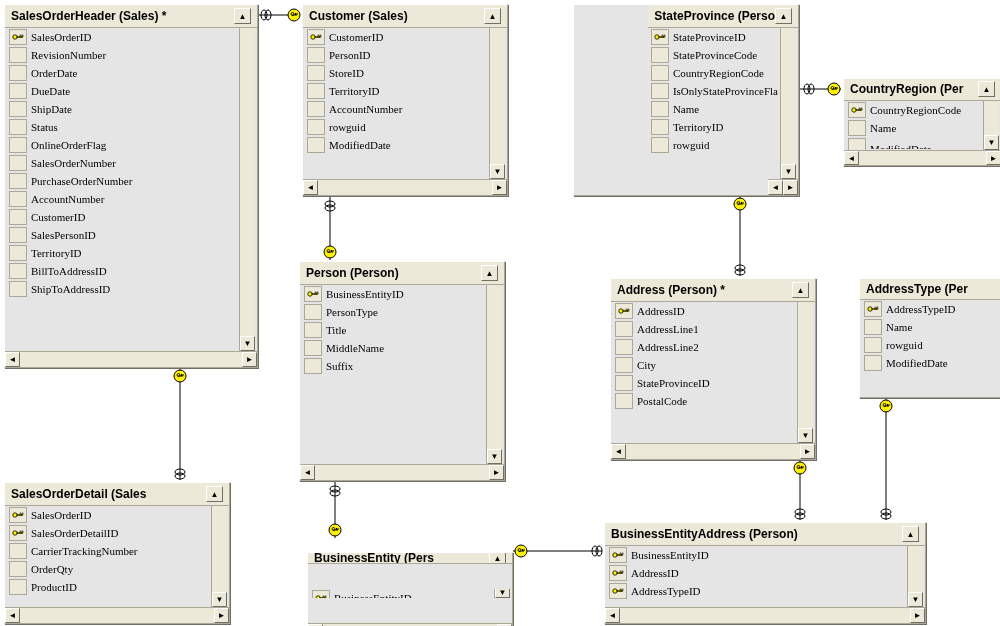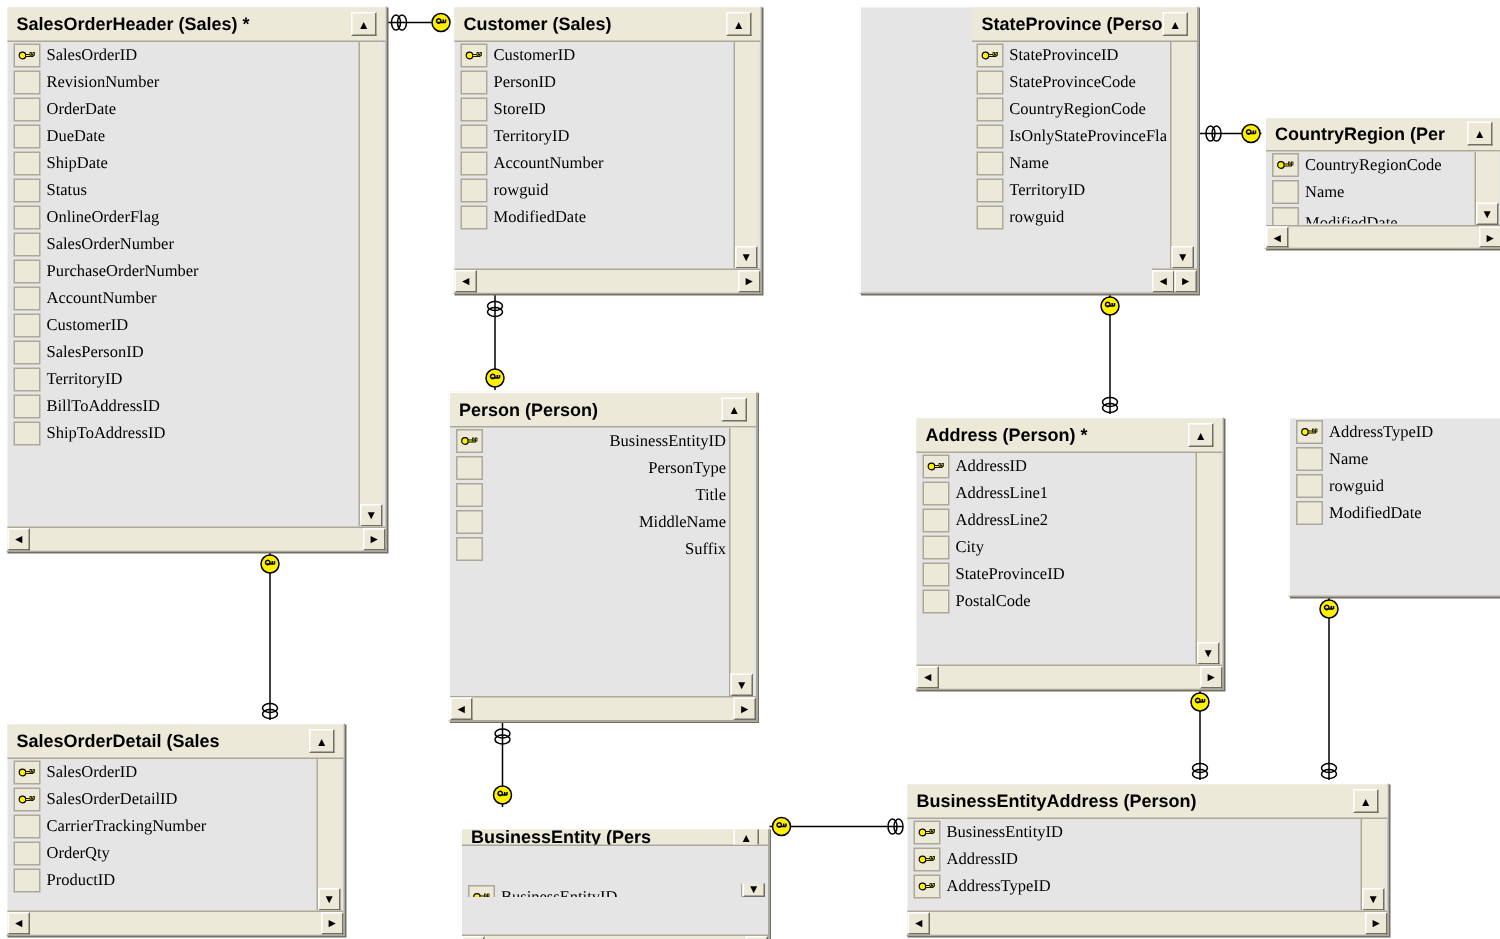--- a/index.html
+++ b/index.html
@@ -404,21 +404,21 @@
       <div class="vscroll">
         <div class="btn">▼</div>
       </div>
     </div>
     <div class="hscroll">
       <div class="btn">◄</div>
       <div class="track"></div>
       <div class="btn">►</div>
     </div>
   </div>
-<div class="table" style="left: 299px; top: 261px; width: 204px; height: 218px; text-align: right;">
+<div class="table" style="left: 299px; top: 261px; width: 204px; height: 218px;">
     <div class="title">
       <span>Person (Person)</span>
       <div class="scroll-up">▲</div>
     </div>
     <div class="cols">
       <div class="cols-inner">
         <div class="col">
           <div class="keycell">
             <svg width="12" height="10" viewBox="0 0 12 10">
               <circle cx="3" cy="5" r="2.2" fill="#fff000" stroke="#000" stroke-width="0.8"></circle>
@@ -499,20 +499,23 @@
         <div class="btn">▼</div>
       </div>
     </div>
     <div class="hscroll">
       <div class="btn">◄</div>
       <div class="track"></div>
       <div class="btn">►</div>
     </div>
   </div>
 <div class="table" style="left: 859px; top: 278px; width: 141px; height: 118px;">
+    <div class="title">
+      <span>AddressType (Per</span>
+    </div>
     <div class="cols">
       <div class="cols-inner">
         <div class="col">
           <div class="keycell">
             <svg width="12" height="10" viewBox="0 0 12 10">
               <circle cx="3" cy="5" r="2.2" fill="#fff000" stroke="#000" stroke-width="0.8"></circle>
               <rect x="5" y="4.3" width="5" height="1.4" fill="#fff000" stroke="#000" stroke-width="0.6"></rect>
               <rect x="8" y="3" width="1" height="2" fill="#fff000" stroke="#000" stroke-width="0.5"></rect>
               <rect x="10" y="3" width="1" height="2" fill="#fff000" stroke="#000" stroke-width="0.5"></rect>
             </svg>

